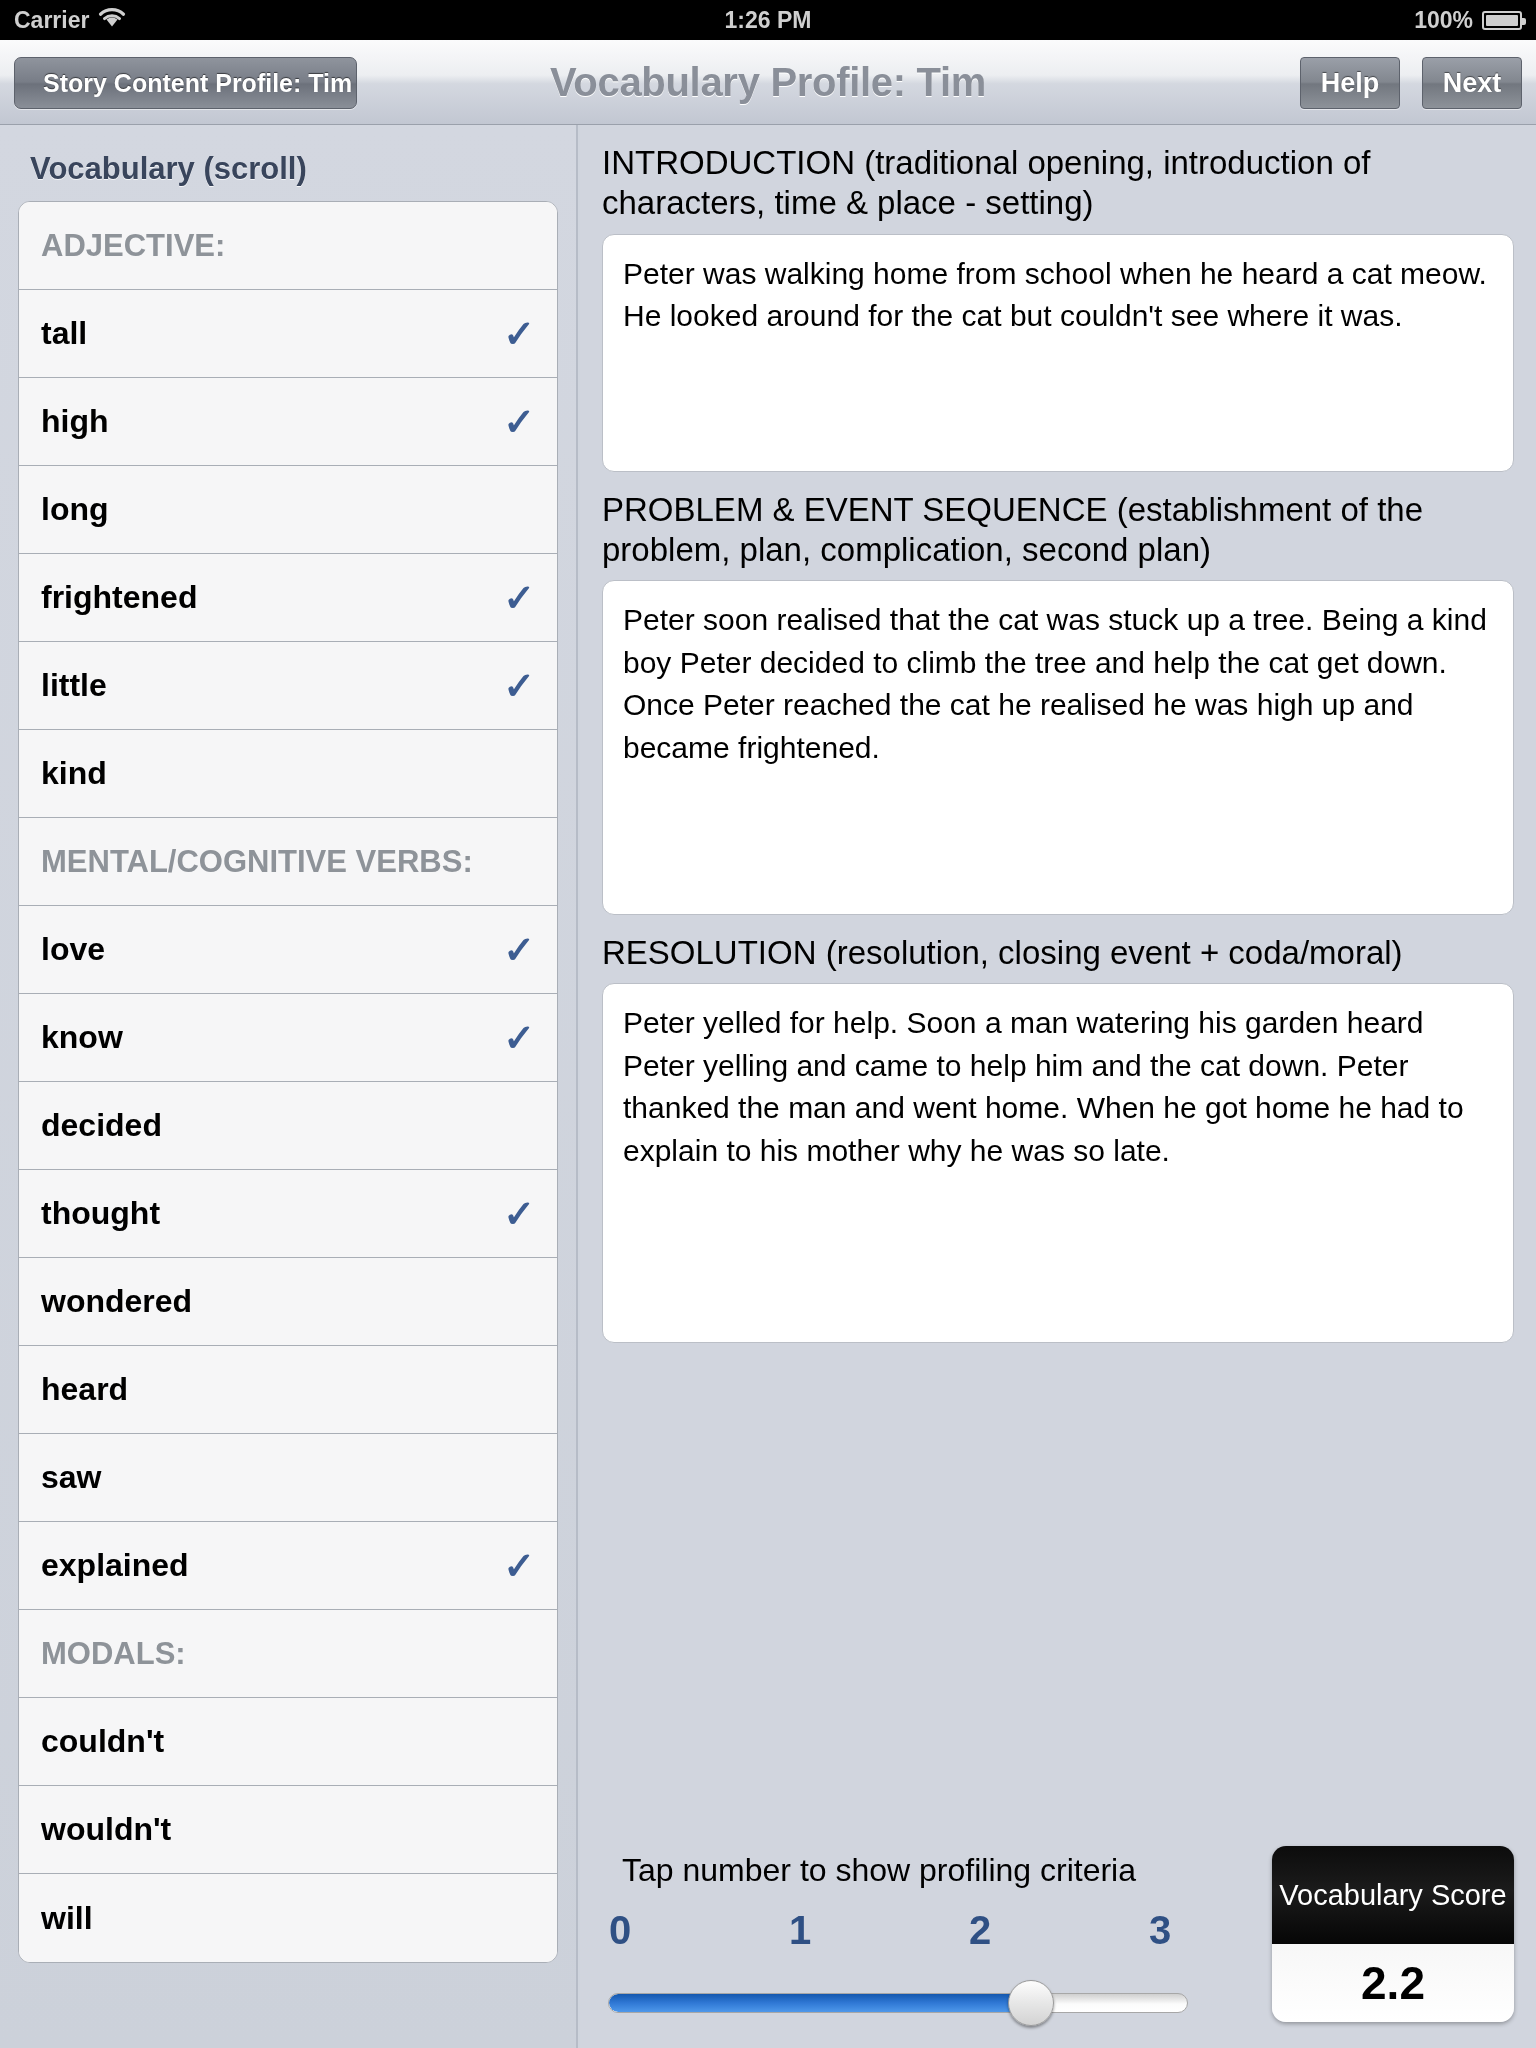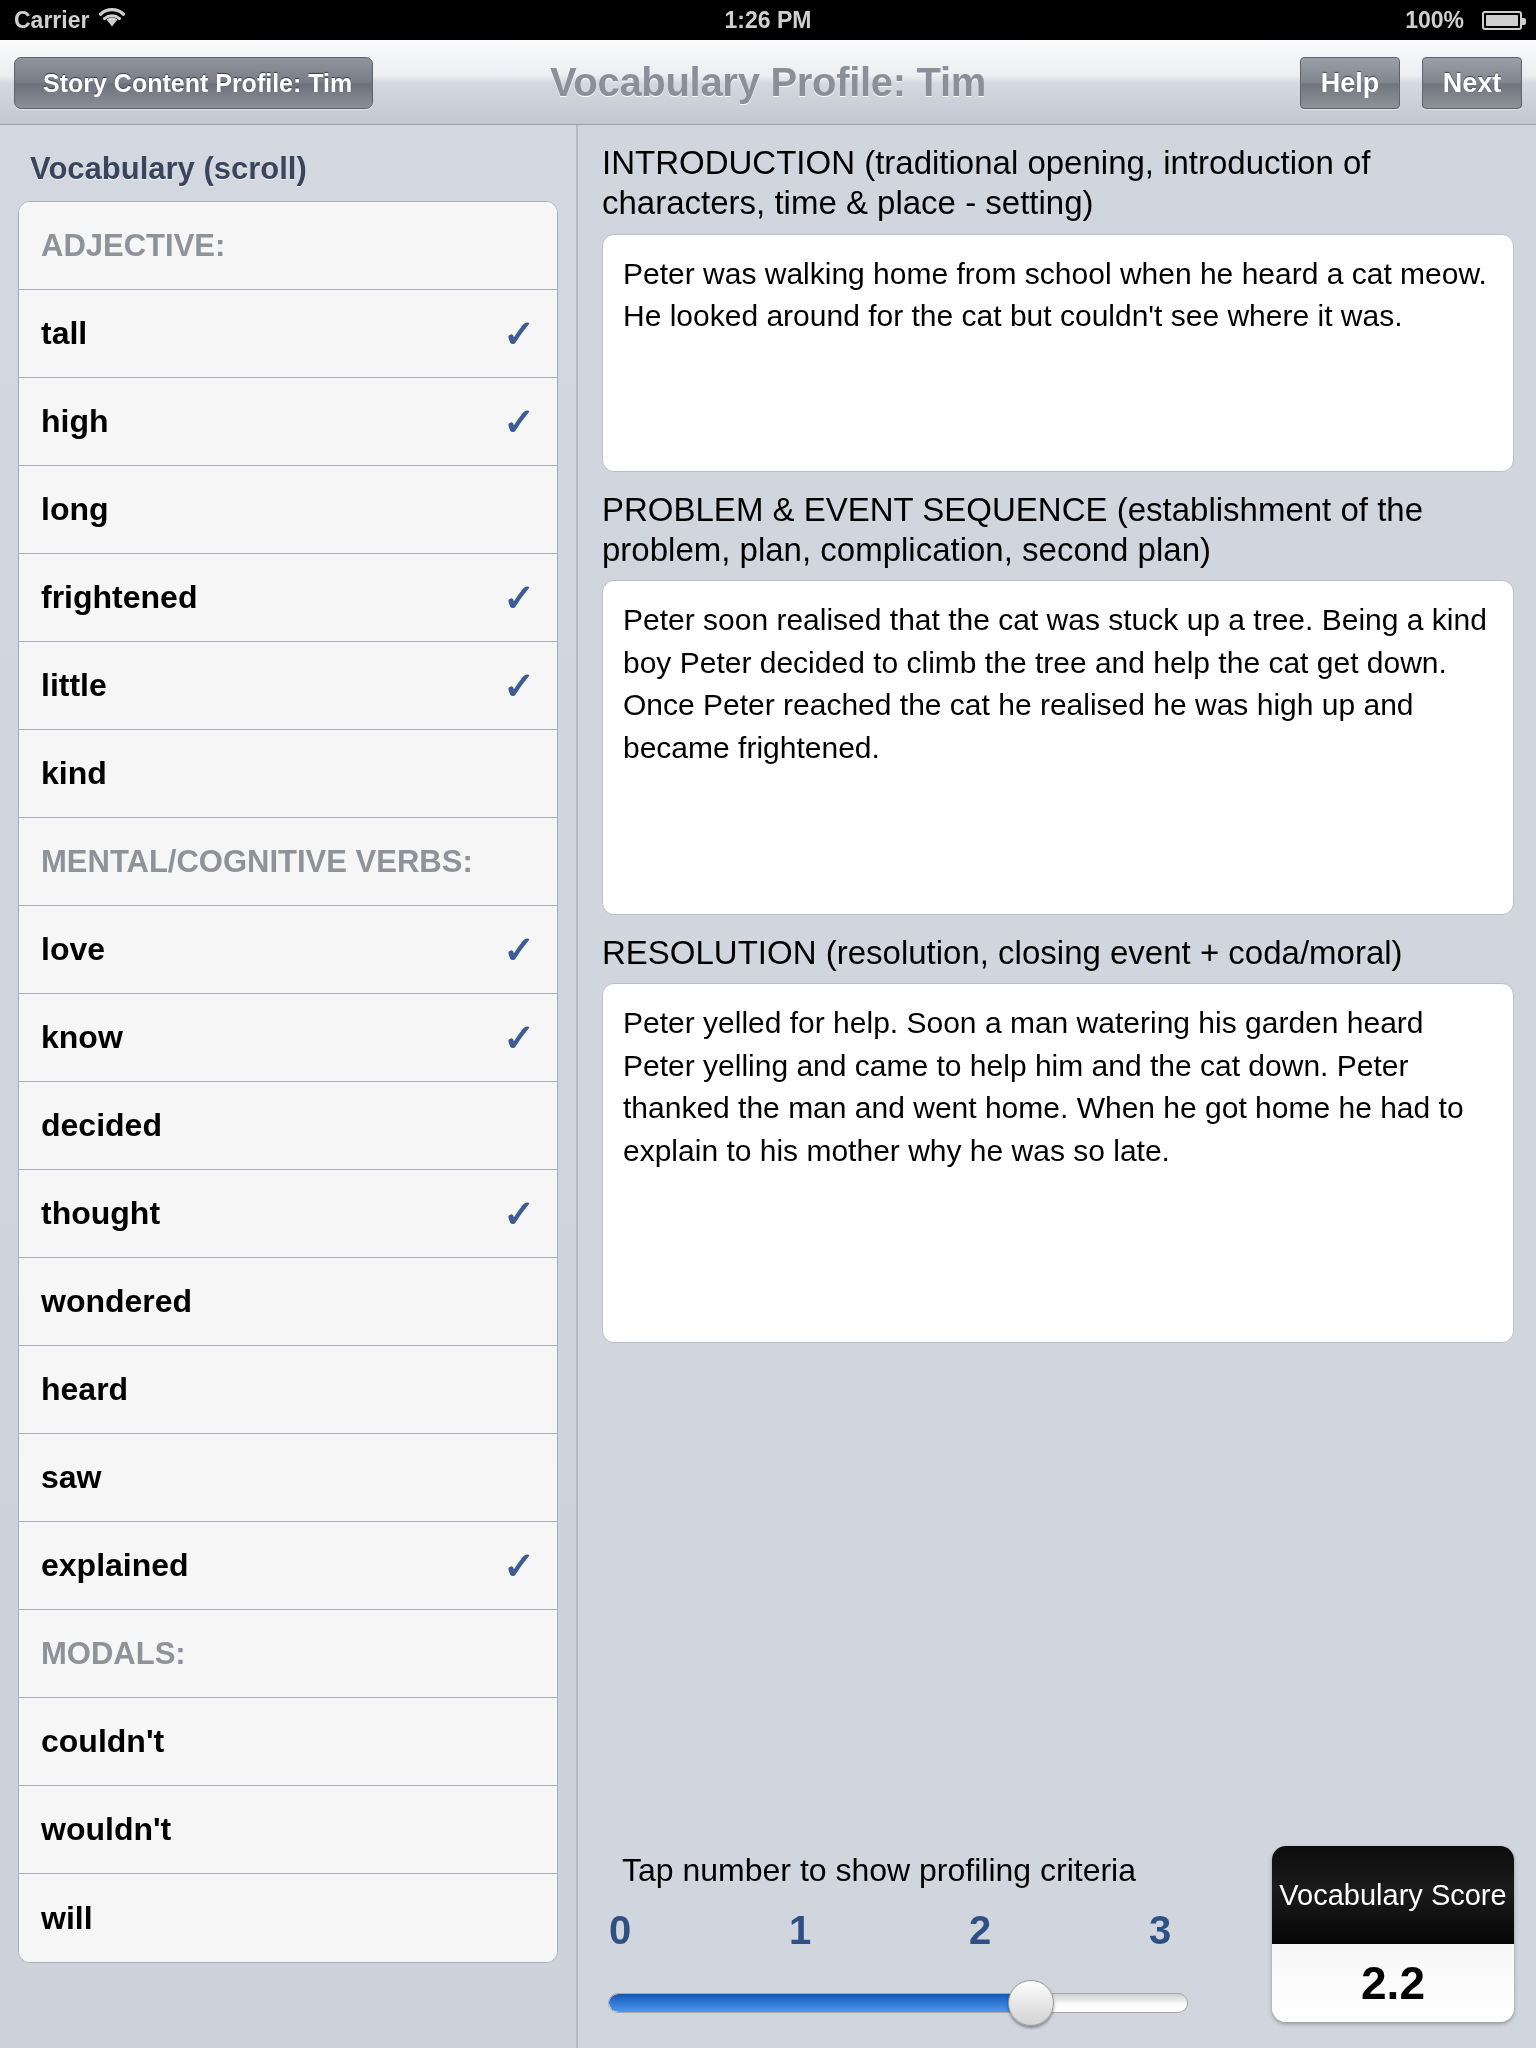--- a/index.html
+++ b/index.html
@@ -27,21 +27,21 @@
   .sb-left {
     position: absolute; left: 14px;
     display: flex; align-items: center; gap: 8px;
   }
   .sb-center {
     position: absolute; left: 0; right: 0;
     text-align: center;
   }
   .sb-right {
     position: absolute; right: 14px;
-    display: flex; align-items: center; gap: 18px;
+    display: flex; align-items: center; gap: 9px;
   }
   .wifi-icon { display: block; }
   .battery {
     width: 40px; height: 19px;
     border: 2px solid #cfcfcf;
     border-radius: 3px;
     position: relative;
     padding: 2px;
   }
   .battery::after {
@@ -74,21 +74,21 @@
     font-size: 40px;
     font-weight: bold;
     color: #8a8f99;
     text-shadow: 0 1px 0 #ffffff;
     letter-spacing: -0.3px;
   }
   .back-btn {
     position: absolute;
     left: 14px; top: 17px;
     height: 52px;
-    padding: 0 20px 0 28px;
+    padding: 0 4px 0 28px;
     display: flex; align-items: center;
     background: linear-gradient(to bottom, #8f949d 0%, #787d87 48%, #6c717b 52%, #8a8f98 100%);
     border: 1px solid #5d626c;
     border-radius: 7px;
     color: #fff;
     font-size: 25px;
     font-weight: bold;
     text-shadow: 0 -1px 1px rgba(0,0,0,0.55);
     box-shadow: 0 1px 0 rgba(255,255,255,0.5);
   }

